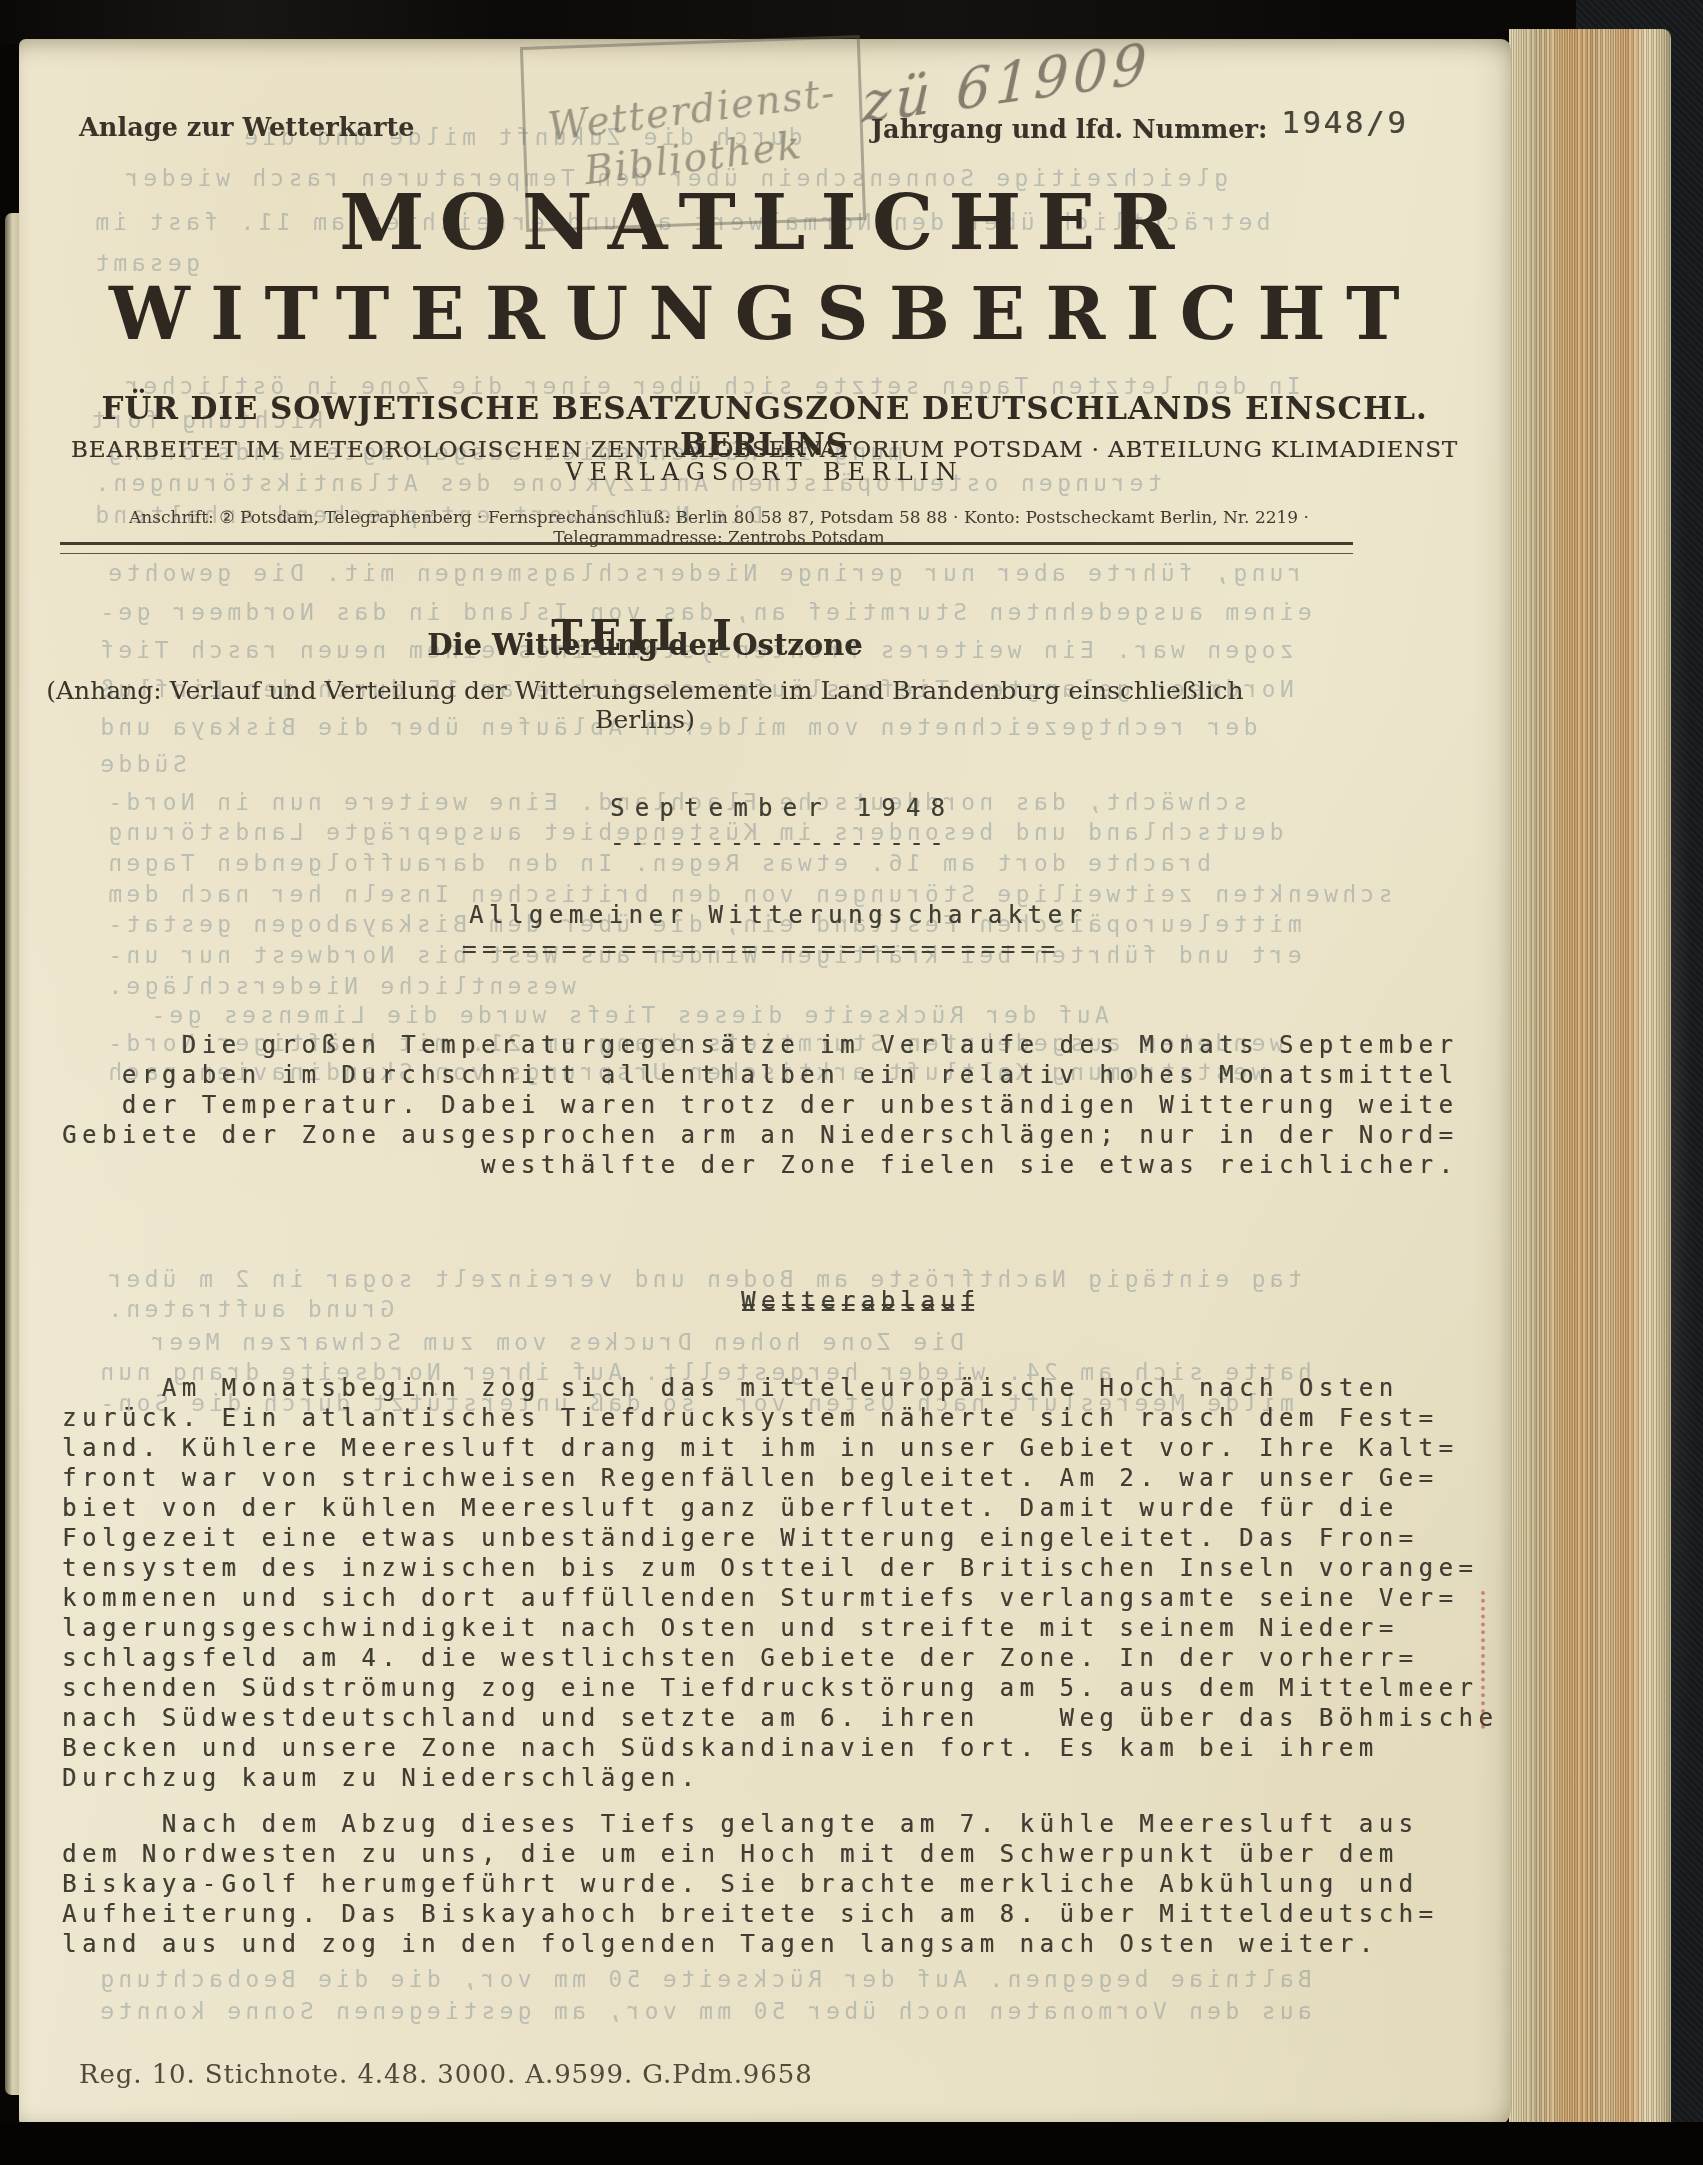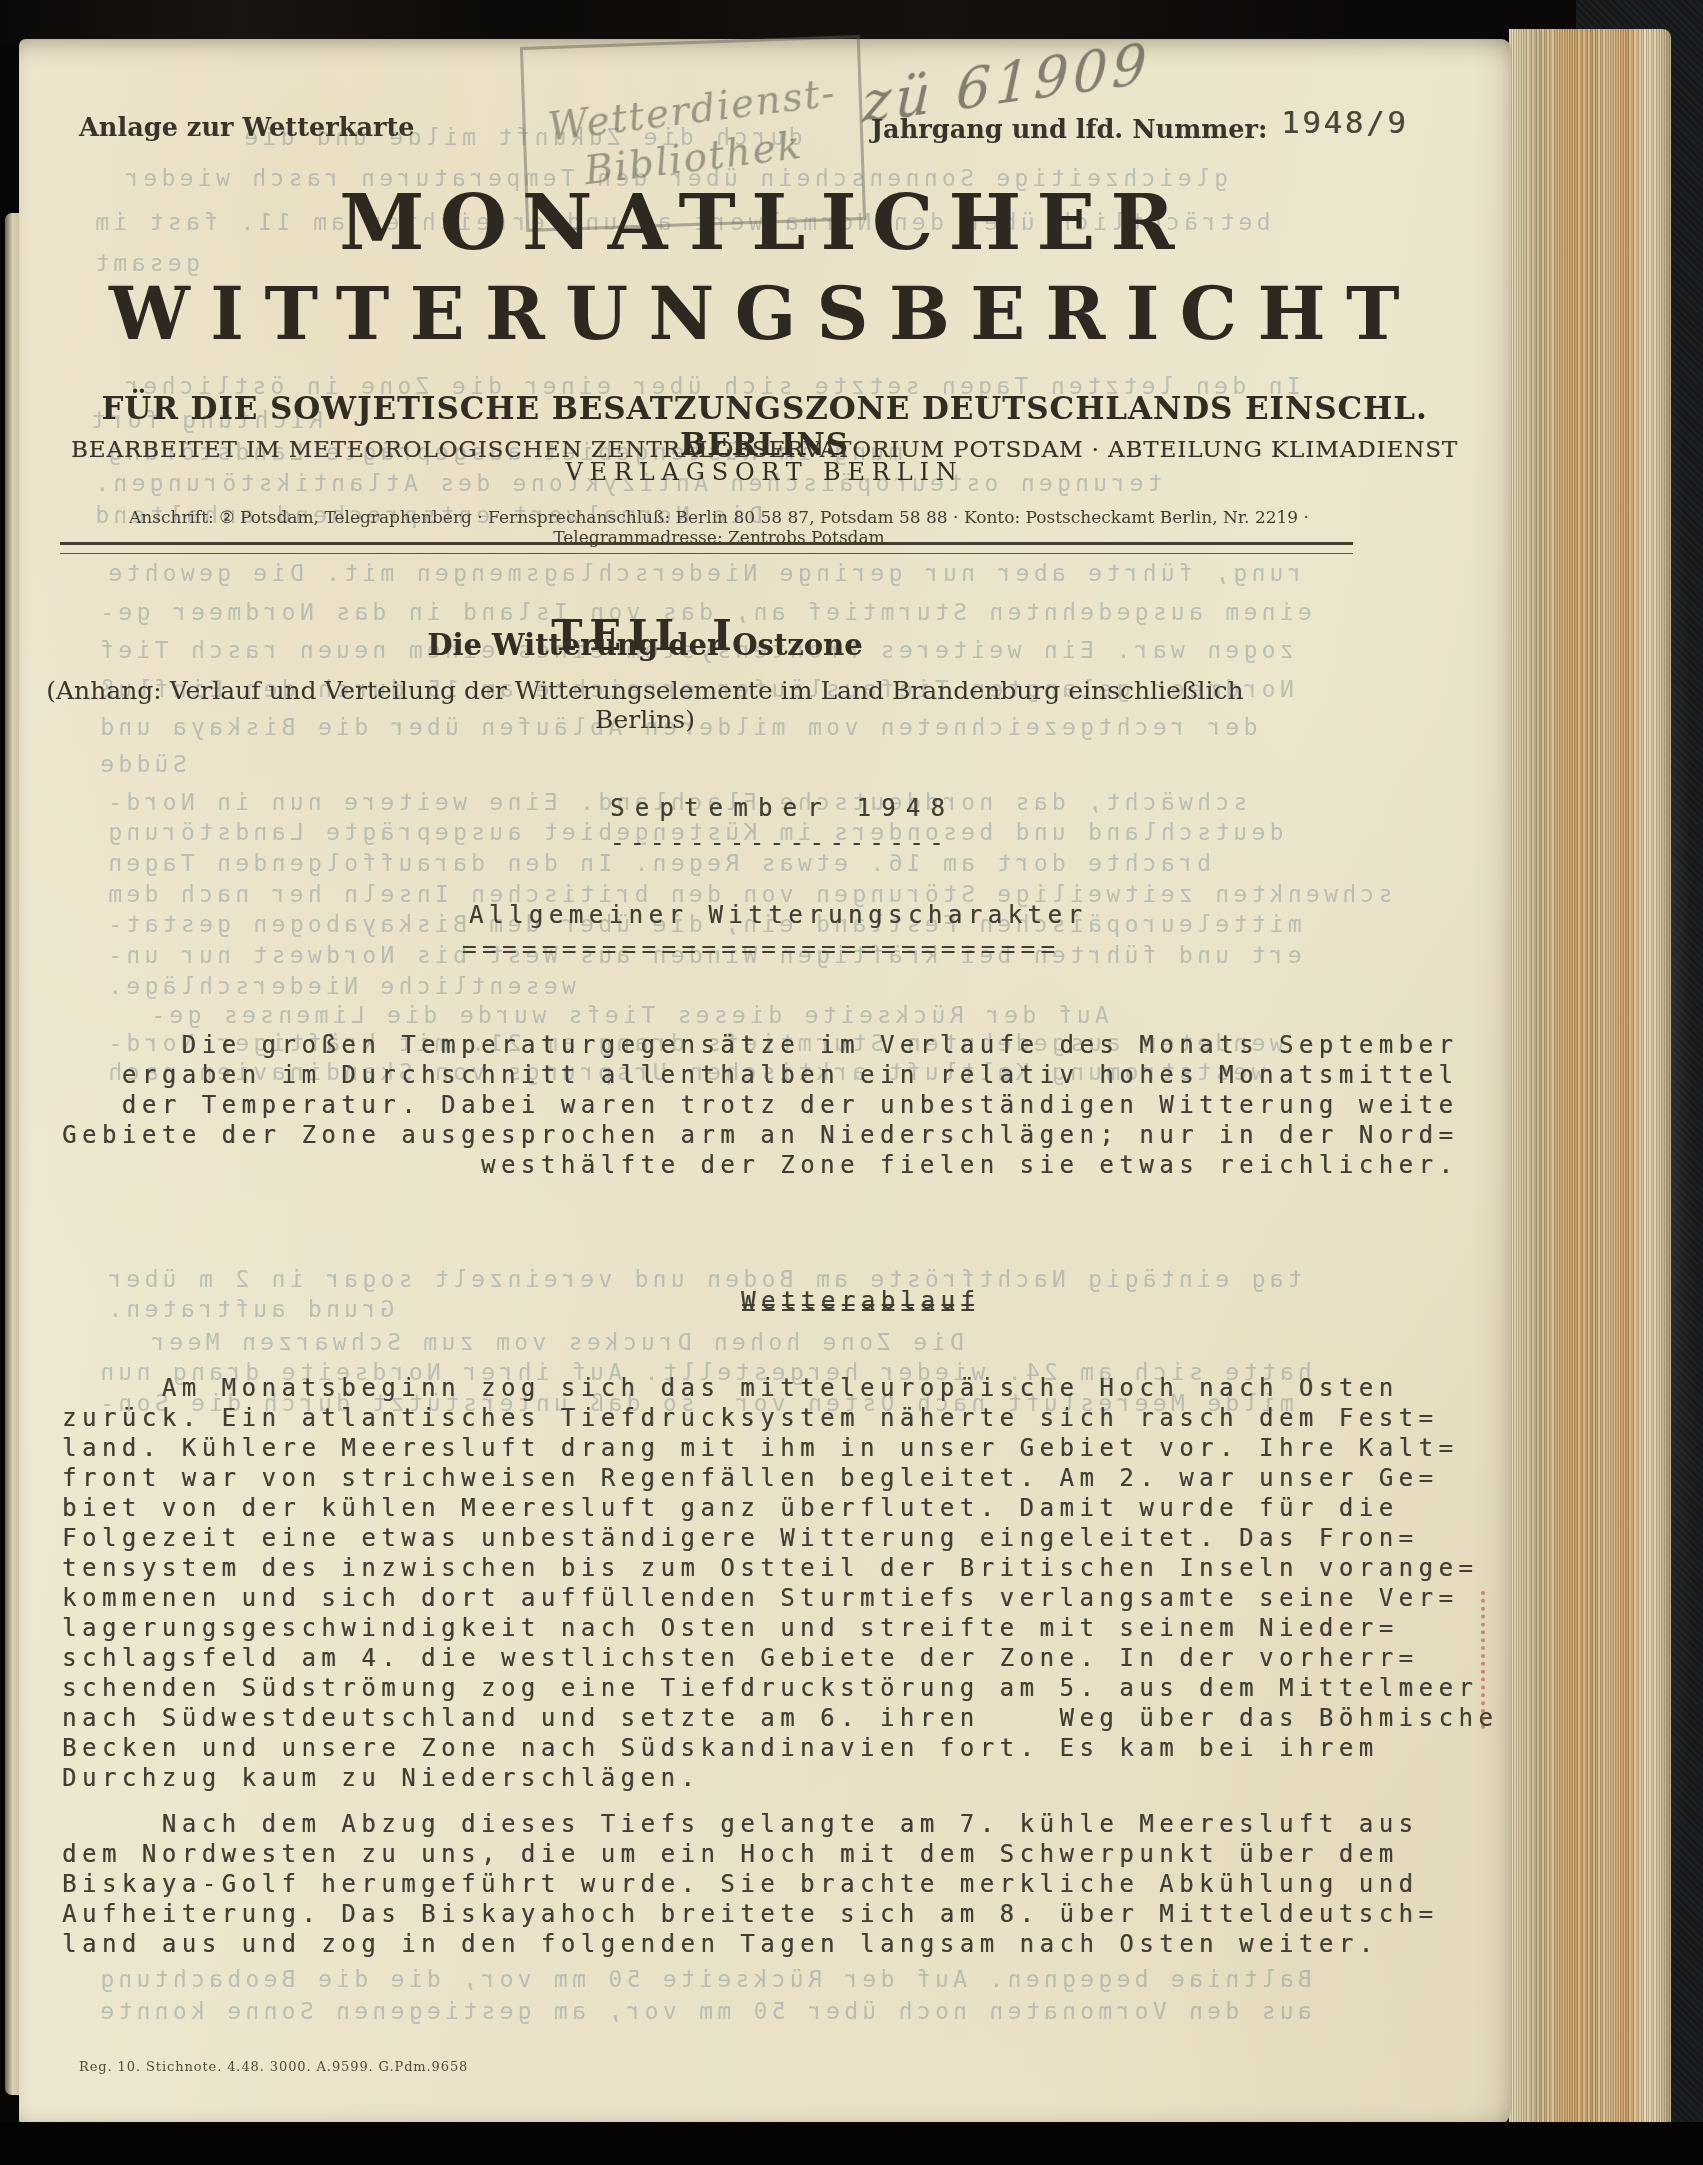--- a/index.html
+++ b/index.html
@@ -89,21 +89,21 @@
   .month-heading{left:591px;top:755px;letter-spacing:10.2px;}
   .month-underline{left:591px;top:790px;}
   .s1-heading{left:450px;top:862px;}
   .s1-underline{left:443px;top:896px;}
   .para1{left:43px;top:991px;text-align:right;}
   .s2-heading{left:722px;top:1220px;margin-top:28px;}
   .s2-underline{left:722px;top:1254px;}
   .para2{left:43px;top:1334px;}
   .para3{left:43px;top:1770px;}
 
-  .imprint{left:60px;top:2020px;font-size:13px;letter-spacing:0.9px;color:#51493a;}
+  .imprint{left:60px;top:2020px;font-size:26px;letter-spacing:0.9px;color:#51493a;}
 
   .margin-mark{left:1462px;top:1552px;width:0;height:138px;
     border-left:4.3px dotted rgba(182,64,50,.55);}
 
   
   .bleed-layer{left:0;top:0;width:1492px;height:2089px;pointer-events:none;}
   .bleed-layer div{position:absolute;transform:scaleX(-1);
     font-family:"DejaVu Sans Mono","Liberation Mono",monospace;
     font-size:23px;letter-spacing:4.3px;white-space:pre;
     color:rgba(118,136,142,.42);filter:blur(0.5px);}

